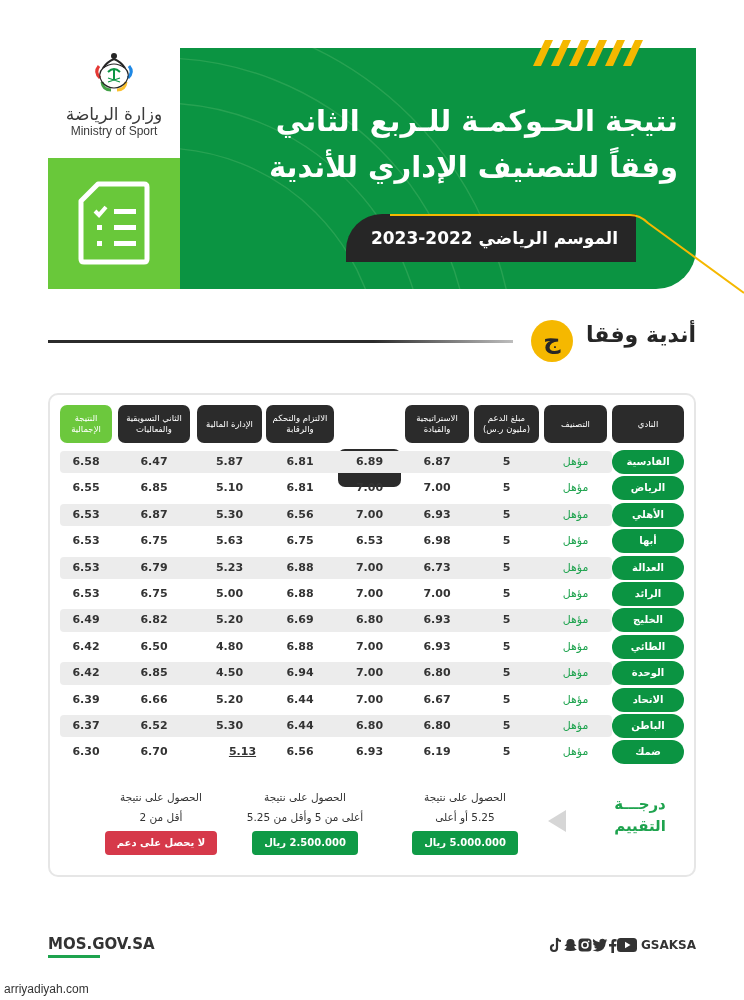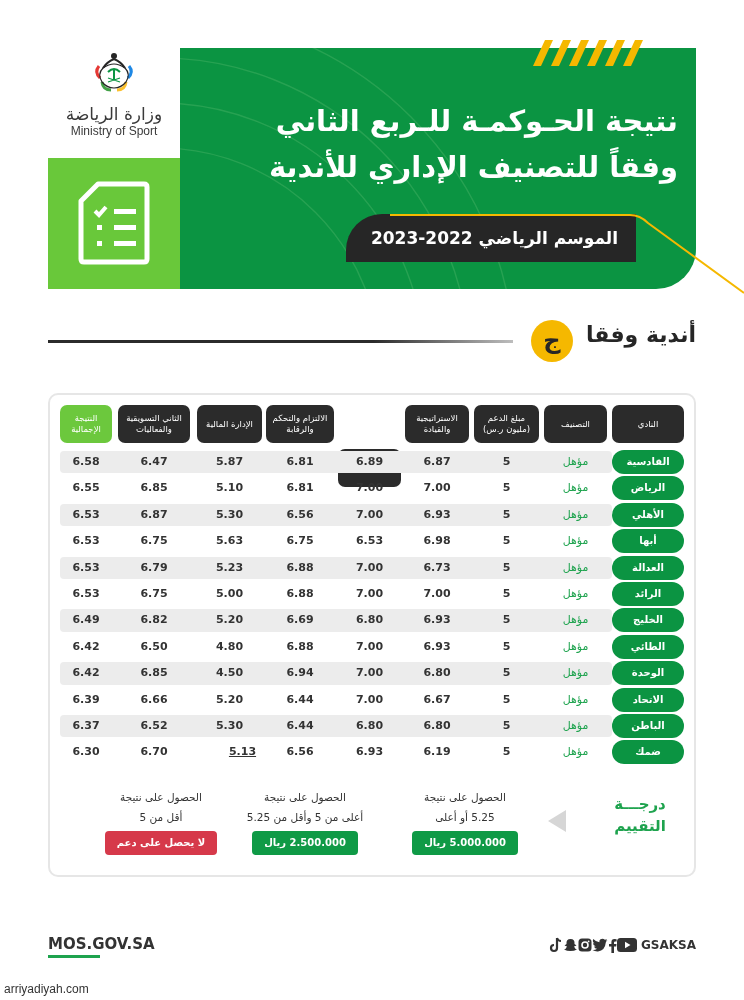--- a/index.html
+++ b/index.html
@@ -304,21 +304,21 @@
       <div>5.25 أو أعلى</div>
       <div class="pill green">5.000.000 ريال</div>
     </div>
     <div class="tier" style="left:180px;">
       <div>الحصول على نتيجة</div>
       <div>أعلى من 5 وأقل من 5.25</div>
       <div class="pill green">2.500.000 ريال</div>
     </div>
     <div class="tier" style="left:36px;">
       <div>الحصول على نتيجة</div>
-      <div>أقل من 5</div>
+      <div>أقل من 2</div>
       <div class="pill red">لا يحصل على دعم</div>
     </div>
   </div>
 </div>
 
 <div class="site">MOS.GOV.SA</div>
 <div class="site-underline"></div>
 
 <div class="socials">
   <svg width="14" height="16" viewBox="0 0 14 16">

